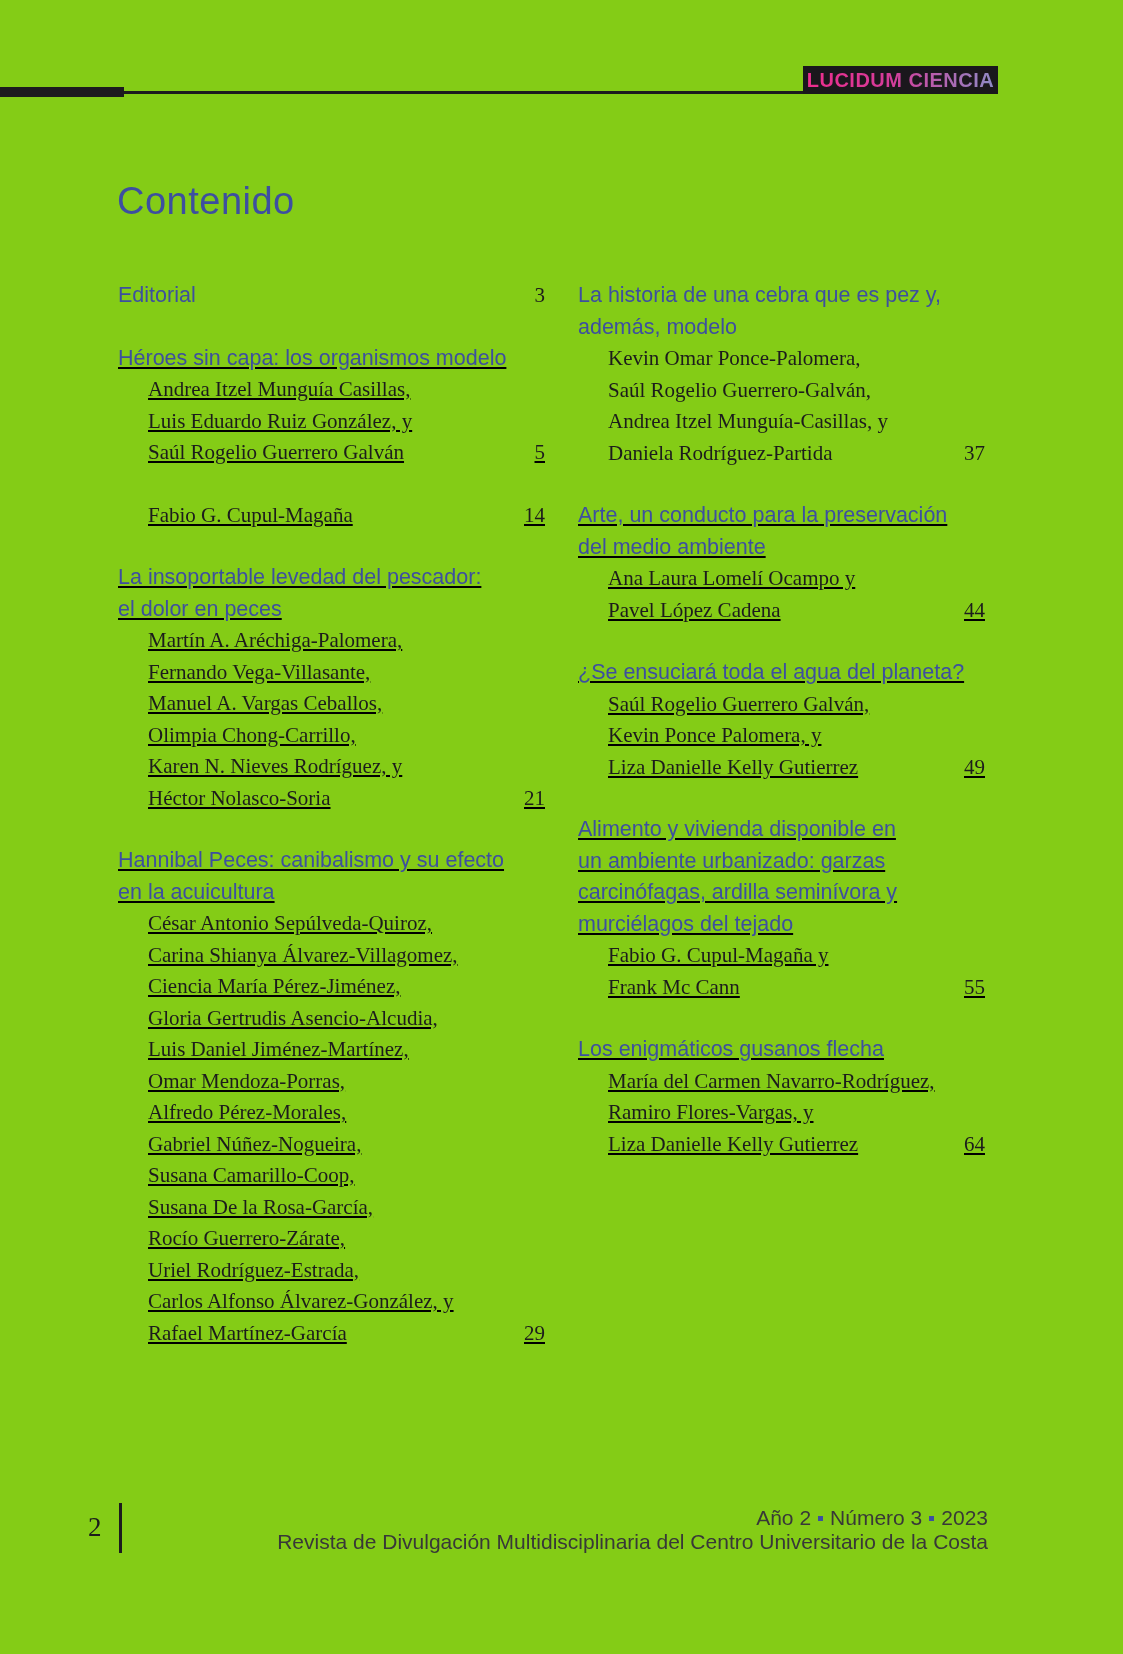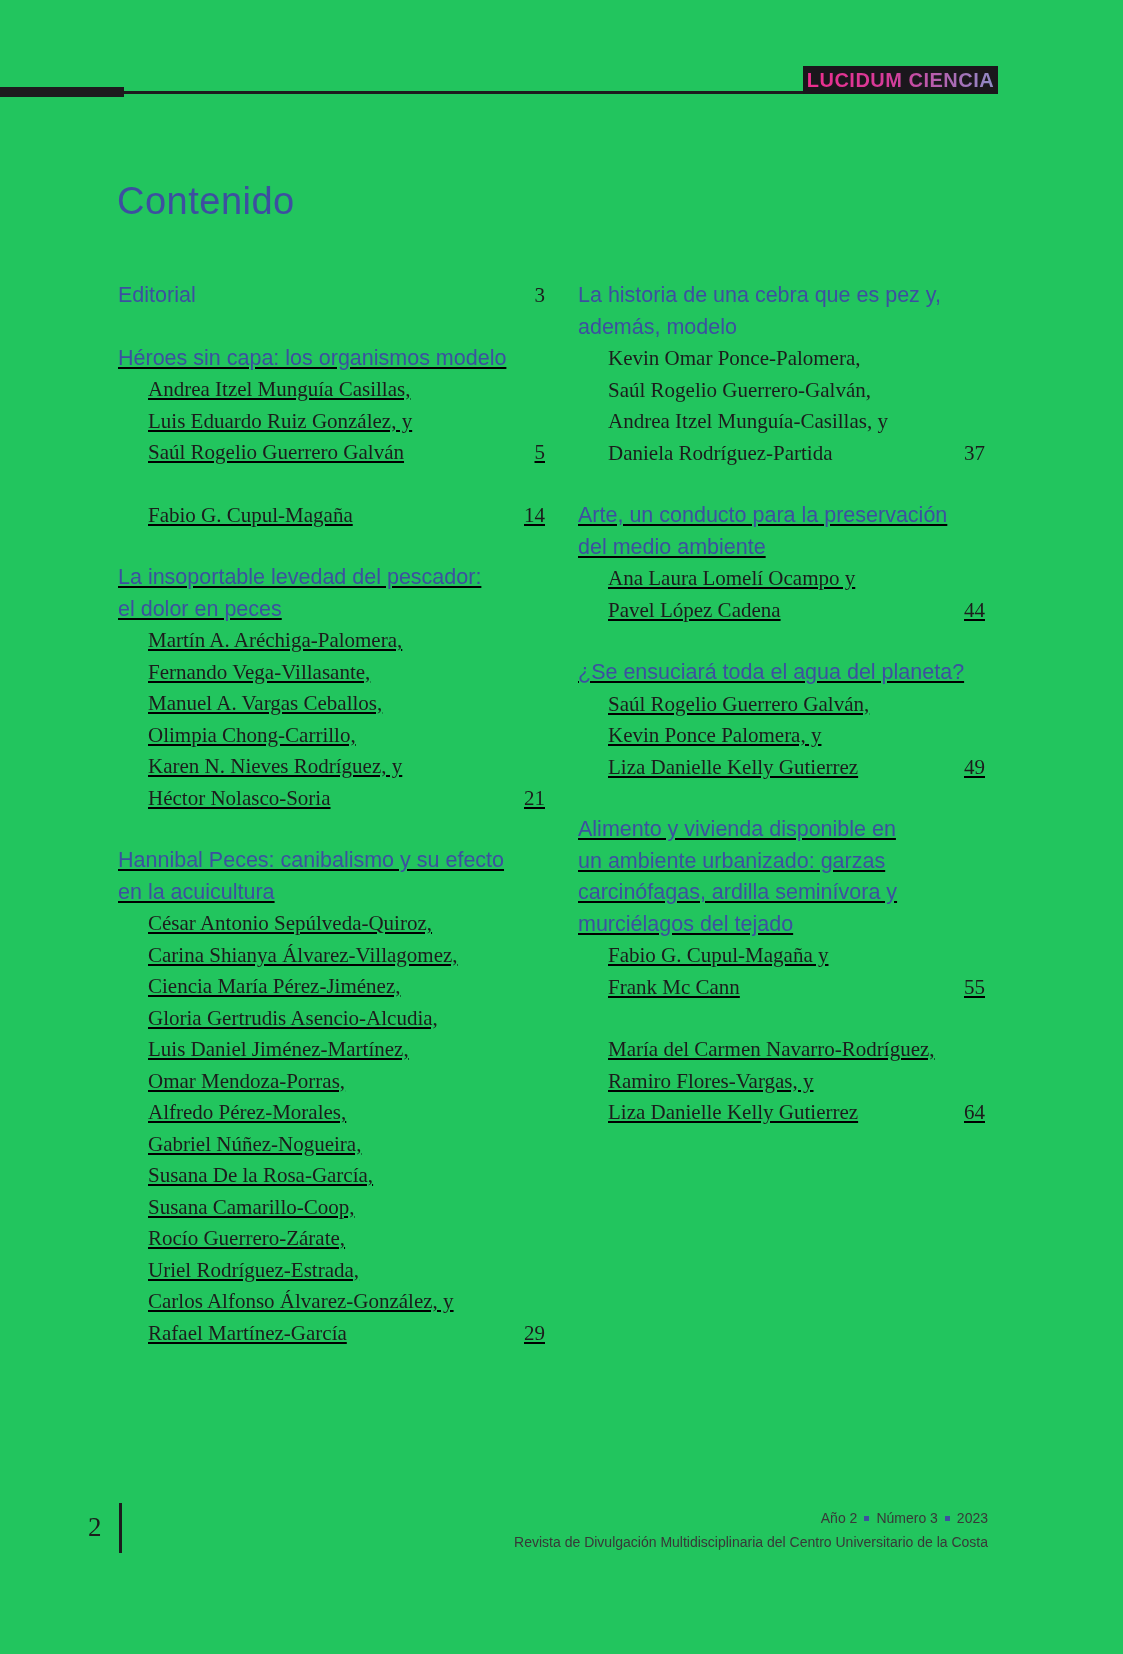--- a/index.html
+++ b/index.html
@@ -4,21 +4,21 @@
 <style>
   html, body {
     margin: 0;
     padding: 0;
     background: #ffffff;
   }
   .page {
     position: relative;
     width: 1123px;
     height: 1654px;
-    background: #22c55e;
+    background: #84cc16;
     overflow: hidden;
     font-family: "Liberation Sans", sans-serif;
   }
 
   
   .rule-thin {
     position: absolute;
     left: 0; top: 91px;
     width: 806px; height: 3px;
     background: #1d1b1e;
@@ -111,21 +111,21 @@
     position: absolute;
     left: 119px; top: 1503px;
     width: 2.5px; height: 50px;
     background: #1d1b1e;
   }
   .footer-right {
     position: absolute;
     right: 135px; top: 1506px;
     text-align: right;
     color: #383838;
-    font-size: 14px;
+    font-size: 21px;
     line-height: 24px;
   }
   .issue-sep {
     display: inline-block;
     width: 5px; height: 5px;
     background: #3d4fa0;
     margin: 0 7px 2px 7px;
     vertical-align: middle;
   }
 </style>
@@ -213,24 +213,24 @@
         <div class="author-row">
           <span class="author-name">Omar Mendoza-Porras,</span>
         </div>
         <div class="author-row">
           <span class="author-name">Alfredo Pérez-Morales,</span>
         </div>
         <div class="author-row">
           <span class="author-name">Gabriel Núñez-Nogueira,</span>
         </div>
         <div class="author-row">
+          <span class="author-name">Susana Camarillo-Coop,</span>
+        </div>
+        <div class="author-row">
           <span class="author-name">Susana De la Rosa-García,</span>
-        </div>
-        <div class="author-row">
-          <span class="author-name">Susana Camarillo-Coop,</span>
         </div>
         <div class="author-row">
           <span class="author-name">Rocío Guerrero-Zárate,</span>
         </div>
         <div class="author-row">
           <span class="author-name">Uriel Rodríguez-Estrada,</span>
         </div>
         <div class="author-row">
           <span class="author-name">Carlos Alfonso Álvarez-González, y</span>
         </div>
@@ -289,20 +289,21 @@
 murciélagos del tejado</div>
         <div class="author-row">
           <span class="author-name">Fabio G. Cupul-Magaña y</span>
         </div>
         <div class="author-row">
           <span class="author-name">Frank Mc Cann</span>
           <span class="page-num">55</span>
         </div>
       </div>
       <div class="toc-entry">
+        <div class="entry-title">Los enigmáticos gusanos flecha</div>
         <div class="author-row">
           <span class="author-name">María del Carmen Navarro-Rodríguez,</span>
         </div>
         <div class="author-row">
           <span class="author-name">Ramiro Flores-Vargas, y</span>
         </div>
         <div class="author-row">
           <span class="author-name">Liza Danielle Kelly Gutierrez</span>
           <span class="page-num">64</span>
         </div>

